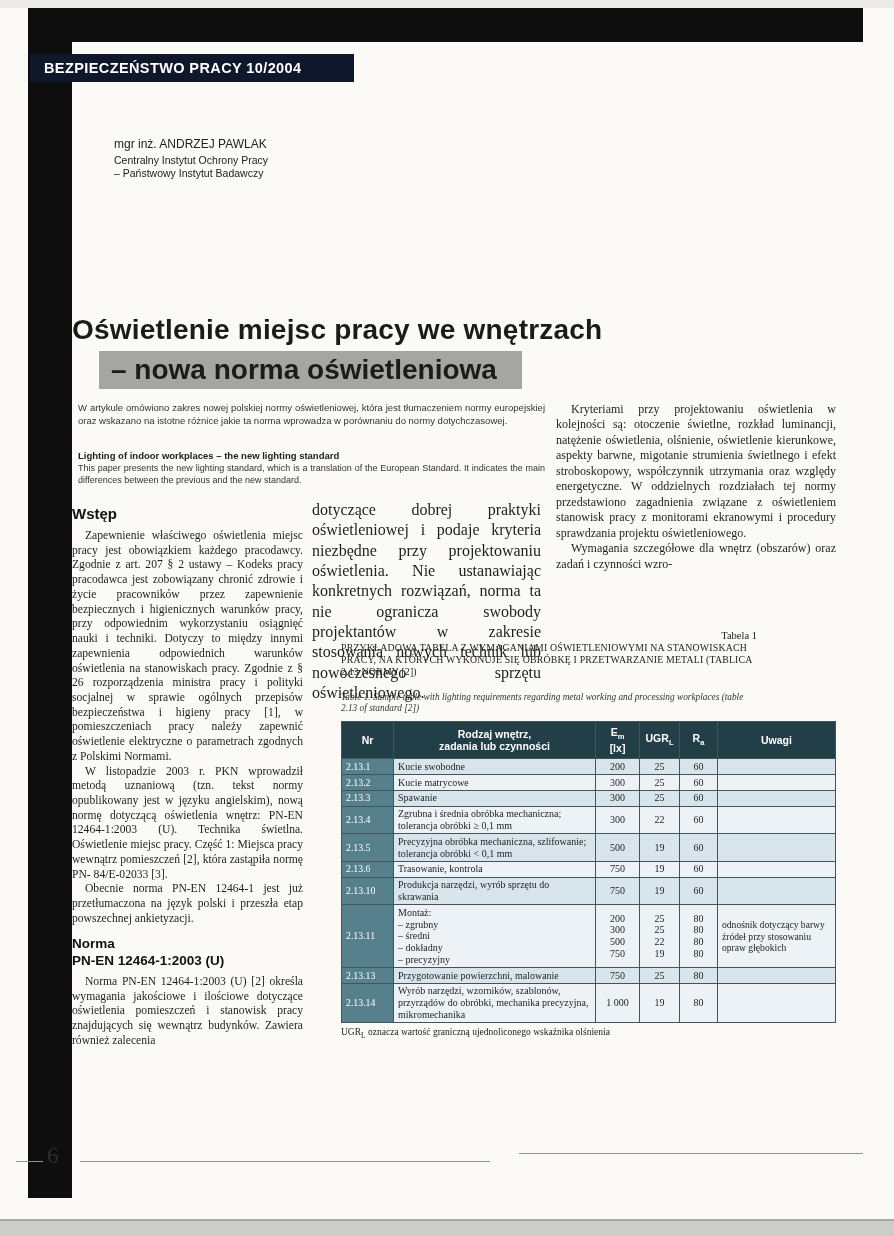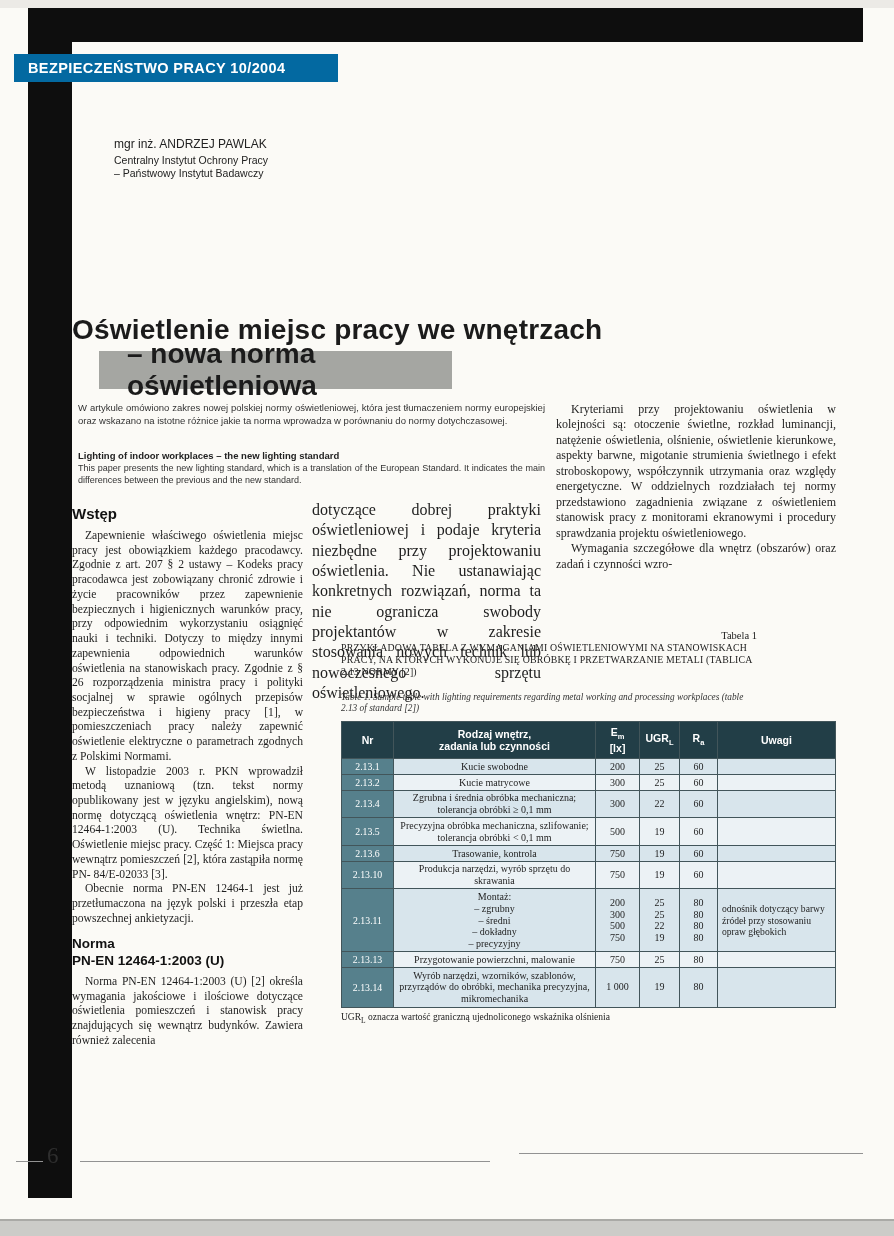--- a/index.html
+++ b/index.html
@@ -5,32 +5,32 @@
   html,body{margin:0;padding:0;}
   body{
     width:894px;height:1236px;position:relative;overflow:hidden;
     background:#fbfaf6;
     font-family:"Liberation Serif",serif;color:#1e1e1e;
   }
   .top-edge{position:absolute;left:0;top:0;width:894px;height:8px;background:#eceae6;}
   .top-bar{position:absolute;left:30px;top:8px;width:833px;height:34px;background:#0e0e0e;}
   .left-bar{position:absolute;left:28px;top:8px;width:44px;height:1190px;background:#0e0e0e;}
   .journal-bar{
-    position:absolute;left:14px;top:54px;width:324px;height:28px;background:#0369a1;
+    position:absolute;left:30px;top:54px;width:324px;height:28px;background:#0f172a;
     color:#ffffff;font-family:"Liberation Sans",sans-serif;font-weight:bold;font-size:14.5px;
     line-height:28px;padding-left:14px;box-sizing:border-box;letter-spacing:.4px;z-index:2;
   }
   .author{position:absolute;left:114px;top:137px;font-family:"Liberation Sans",sans-serif;color:#222;}
   .author .name{font-size:12px;margin-bottom:3px;}
   .author .affil{font-size:10.5px;line-height:1.25;}
 
   .title1{position:absolute;left:72px;top:314px;font-family:"Liberation Sans",sans-serif;
     font-weight:bold;font-size:28px;color:#1b1b1b;letter-spacing:.2px;}
-  .title2-box{position:absolute;left:99px;top:351px;width:353px;height:38px;background:#a5a6a2;
-    display:flex;align-items:center;padding-left:28px;box-sizing:border-box;}
+  .title2-box{position:absolute;left:99px;top:351px;width:423px;height:38px;background:#a5a6a2;
+    display:flex;align-items:center;padding-left:12px;box-sizing:border-box;}
   .title2-box span{font-family:"Liberation Sans",sans-serif;font-weight:bold;font-size:28px;color:#1b1b1b;}
 
   .abstract{position:absolute;left:78px;top:402px;width:467px;font-family:"Liberation Sans",sans-serif;
     font-size:9.5px;color:#333;text-align:justify;line-height:1.32;}
   .abstract-en-title{position:absolute;left:78px;top:450px;font-family:"Liberation Sans",sans-serif;
     font-size:9.5px;font-weight:bold;color:#222;}
   .abstract-en{position:absolute;left:78px;top:463px;width:467px;font-family:"Liberation Sans",sans-serif;
     font-size:9px;color:#333;text-align:justify;line-height:1.3;}
 
   .right-col{position:absolute;left:556px;top:402px;width:280px;font-size:12px;text-align:justify;line-height:1.29;}
@@ -47,22 +47,22 @@
 
   .table-area{position:absolute;left:341px;top:630px;width:416px;}
   .tabela-label{text-align:right;font-size:10.5px;color:#222;margin-bottom:1px;}
   .caption-pl{font-size:9.8px;color:#222;line-height:1.25;letter-spacing:.2px;}
   .caption-en{font-size:9.3px;font-style:italic;color:#333;margin-top:13px;line-height:1.25;}
 
   table{border-collapse:collapse;width:494px;margin-top:6px;font-size:10px;table-layout:fixed;}
   th,td{border:1px solid #42555a;padding:1.5px 4px;vertical-align:middle;line-height:1.18;}
   thead th{background:#223e47;color:#fff;font-family:"Liberation Sans",sans-serif;font-weight:bold;
     font-size:10.5px;text-align:center;white-space:pre-line;padding:4px 2px;}
-  td.nr{background:#56808c;color:#fff;text-align:center;font-size:9.8px;}
-  td.task{white-space:pre-line;text-align:center;}
+  td.nr{background:#56808c;color:#fff;text-align:left;font-size:9.8px;}
+  td.task{white-space:pre-line;text-align:left;}
   td.val{text-align:center;white-space:pre-line;}
   td.uwagi{font-size:9.6px;text-align:left;}
   tbody tr:nth-child(odd){background:#d8e5ec;}
   tbody tr:nth-child(even){background:#ecf2f5;}
   sub{font-size:7.5px;vertical-align:sub;}
 
   .footnote{margin-top:4px;font-size:9.5px;color:#222;}
 
   .page-num{position:absolute;left:47px;top:1143px;font-size:23px;color:#2e2e2e;}
   .rule{position:absolute;height:1px;background:#929292;}
@@ -149,20 +149,28 @@
         <td class="nr">2.13.1</td>
         <td class="task">Kucie swobodne</td>
         <td class="val">200</td>
         <td class="val">25</td>
         <td class="val">60</td>
         <td class="uwagi"></td>
       </tr>
       <tr>
         <td class="nr">2.13.2</td>
         <td class="task">Kucie matrycowe</td>
+        <td class="val">300</td>
+        <td class="val">25</td>
+        <td class="val">60</td>
+        <td class="uwagi"></td>
+      </tr>
+      <tr>
+        <td class="nr">2.13.3</td>
+        <td class="task">Spawanie</td>
         <td class="val">300</td>
         <td class="val">25</td>
         <td class="val">60</td>
         <td class="uwagi"></td>
       </tr>
       <tr>
         <td class="nr">2.13.4</td>
         <td class="task">Zgrubna i średnia obróbka mechaniczna; tolerancja obróbki ≥ 0,1 mm</td>
         <td class="val">300</td>
         <td class="val">22</td>

